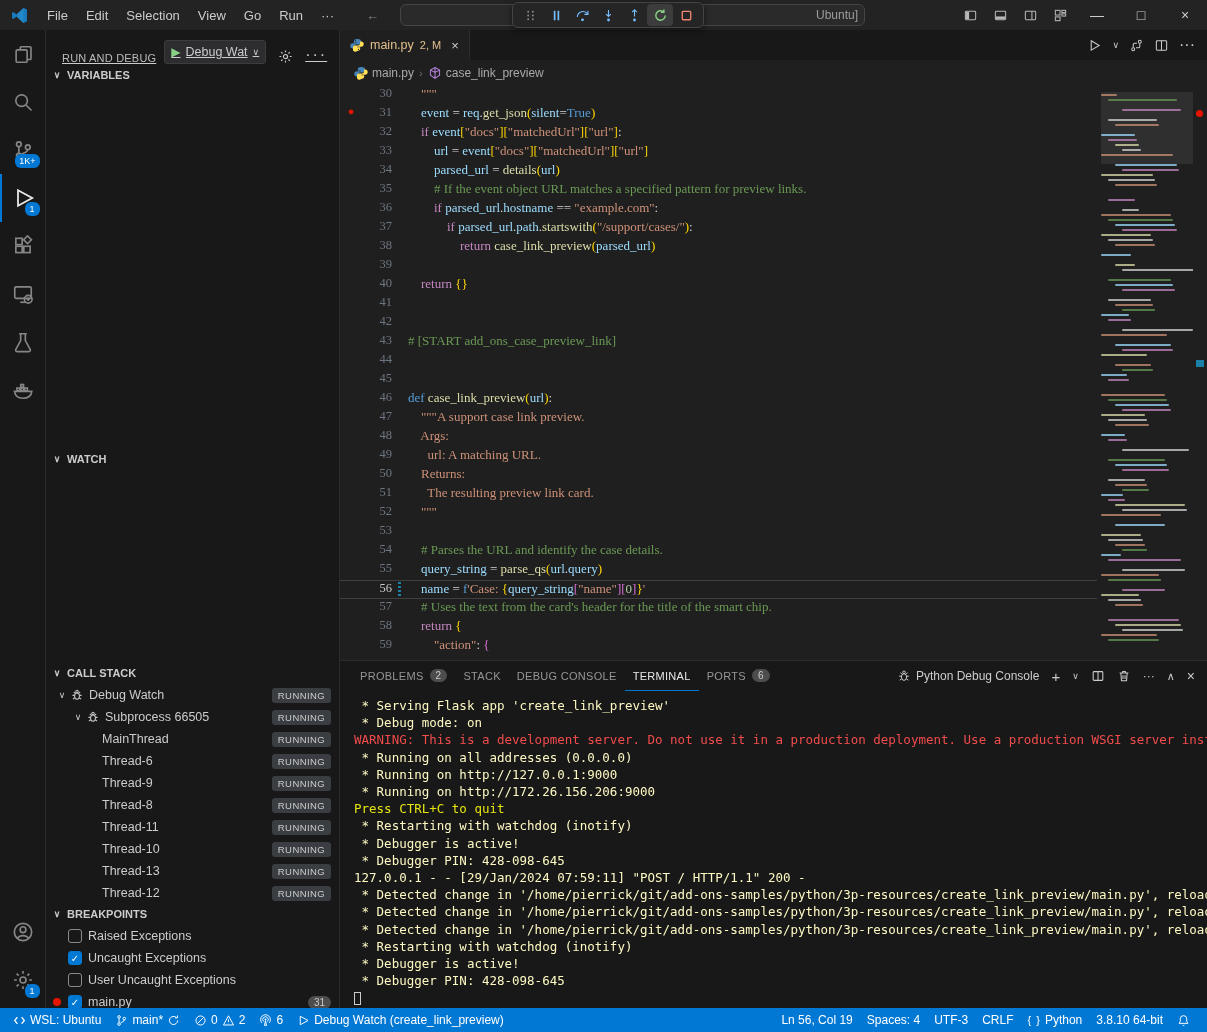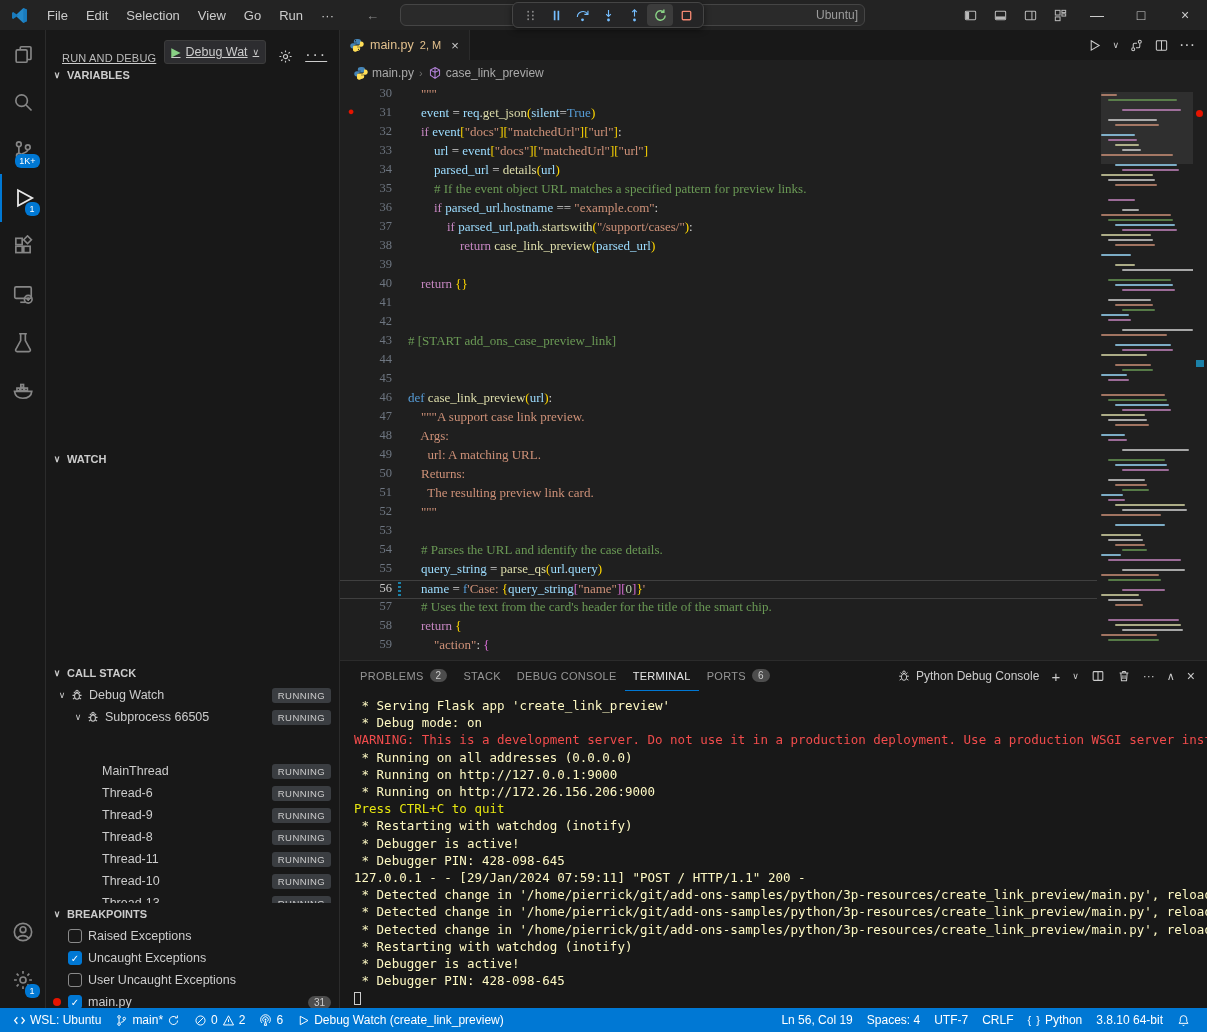--- a/index.html
+++ b/index.html
@@ -385,21 +385,21 @@
     <span class="ic">
                 <svg width="14" height="14" viewBox="0 0 16 16" fill="none" stroke="currentColor" stroke-width="1.2">
                   <ellipse cx="8" cy="9.2" rx="2.8" ry="3.6"></ellipse>
                   <circle cx="8" cy="4" r="1.4"></circle>
                   <path d="M5.2 8.4H2.8M5.4 11.2l-2 1.4M13.2 8.4h-2.4M12.6 12.6l-2-1.4M5.8 5.8L4.4 4.4M10.2 5.8l1.4-1.4"></path>
                 </svg>
               </span>
     <span class="cs-label">Subprocess 66505</span>
     <span class="run-badge">RUNNING</span>
             </div>
-            <div class="cs-row" style="padding-left:40px;margin-top:32px;">
+            <div class="cs-row" style="padding-left:40px;">
     <span class="chev"></span>
 
     <span class="cs-label">MainThread</span>
     <span class="run-badge">RUNNING</span>
             </div>
             <div class="cs-row" style="padding-left:40px;">
     <span class="chev"></span>
 
     <span class="cs-label">Thread-6</span>
     <span class="run-badge">RUNNING</span>
@@ -876,21 +876,21 @@
   </span>
       </div>
     <div class="sb-right">
         <span class="sb-item">
   <span>Ln 56, Col 19</span>
   </span>
         <span class="sb-item">
   <span>Spaces: 4</span>
   </span>
         <span class="sb-item">
-  <span>UTF-7</span>
+  <span>UTF-3</span>
   </span>
         <span class="sb-item">
   <span>CRLF</span>
   </span>
         <span class="sb-item">
   <span class="ic">
             <span style="font-size:11px;letter-spacing:1px;">{ }</span>
           </span>
           <span>Python</span>
   </span>

